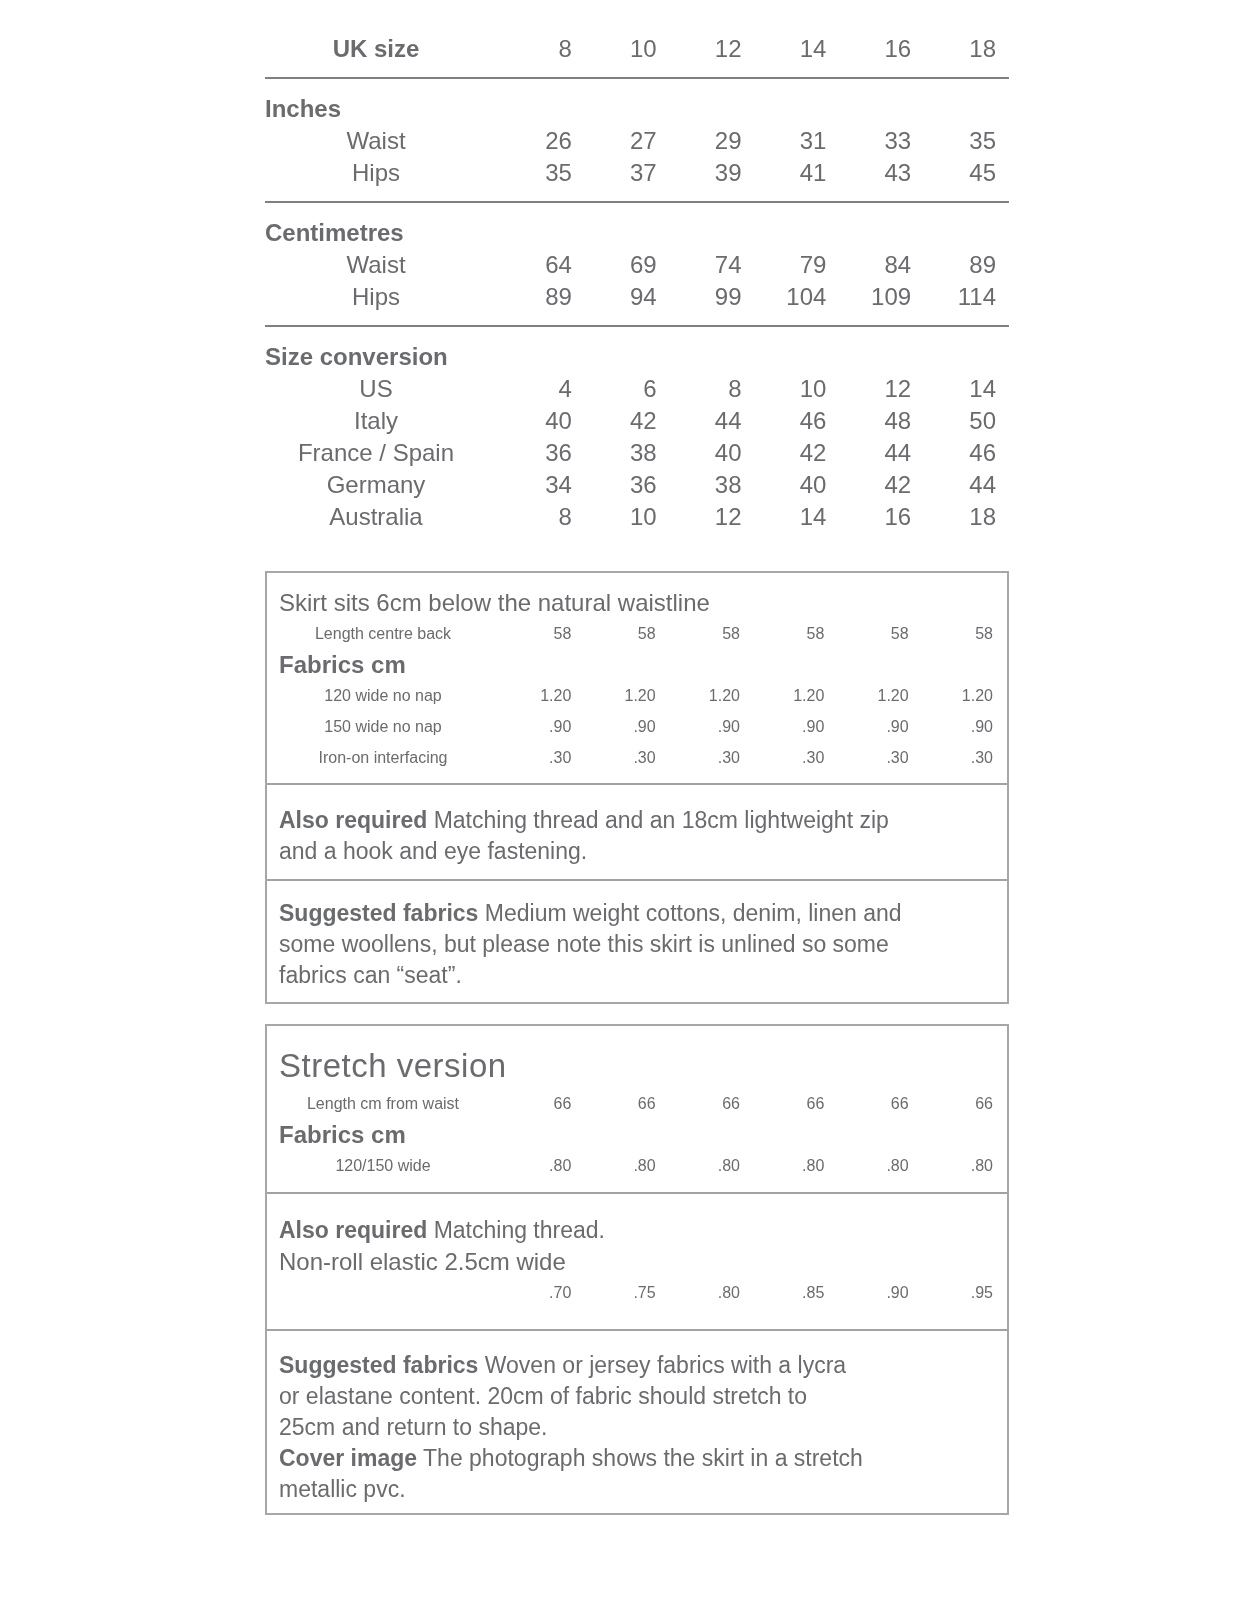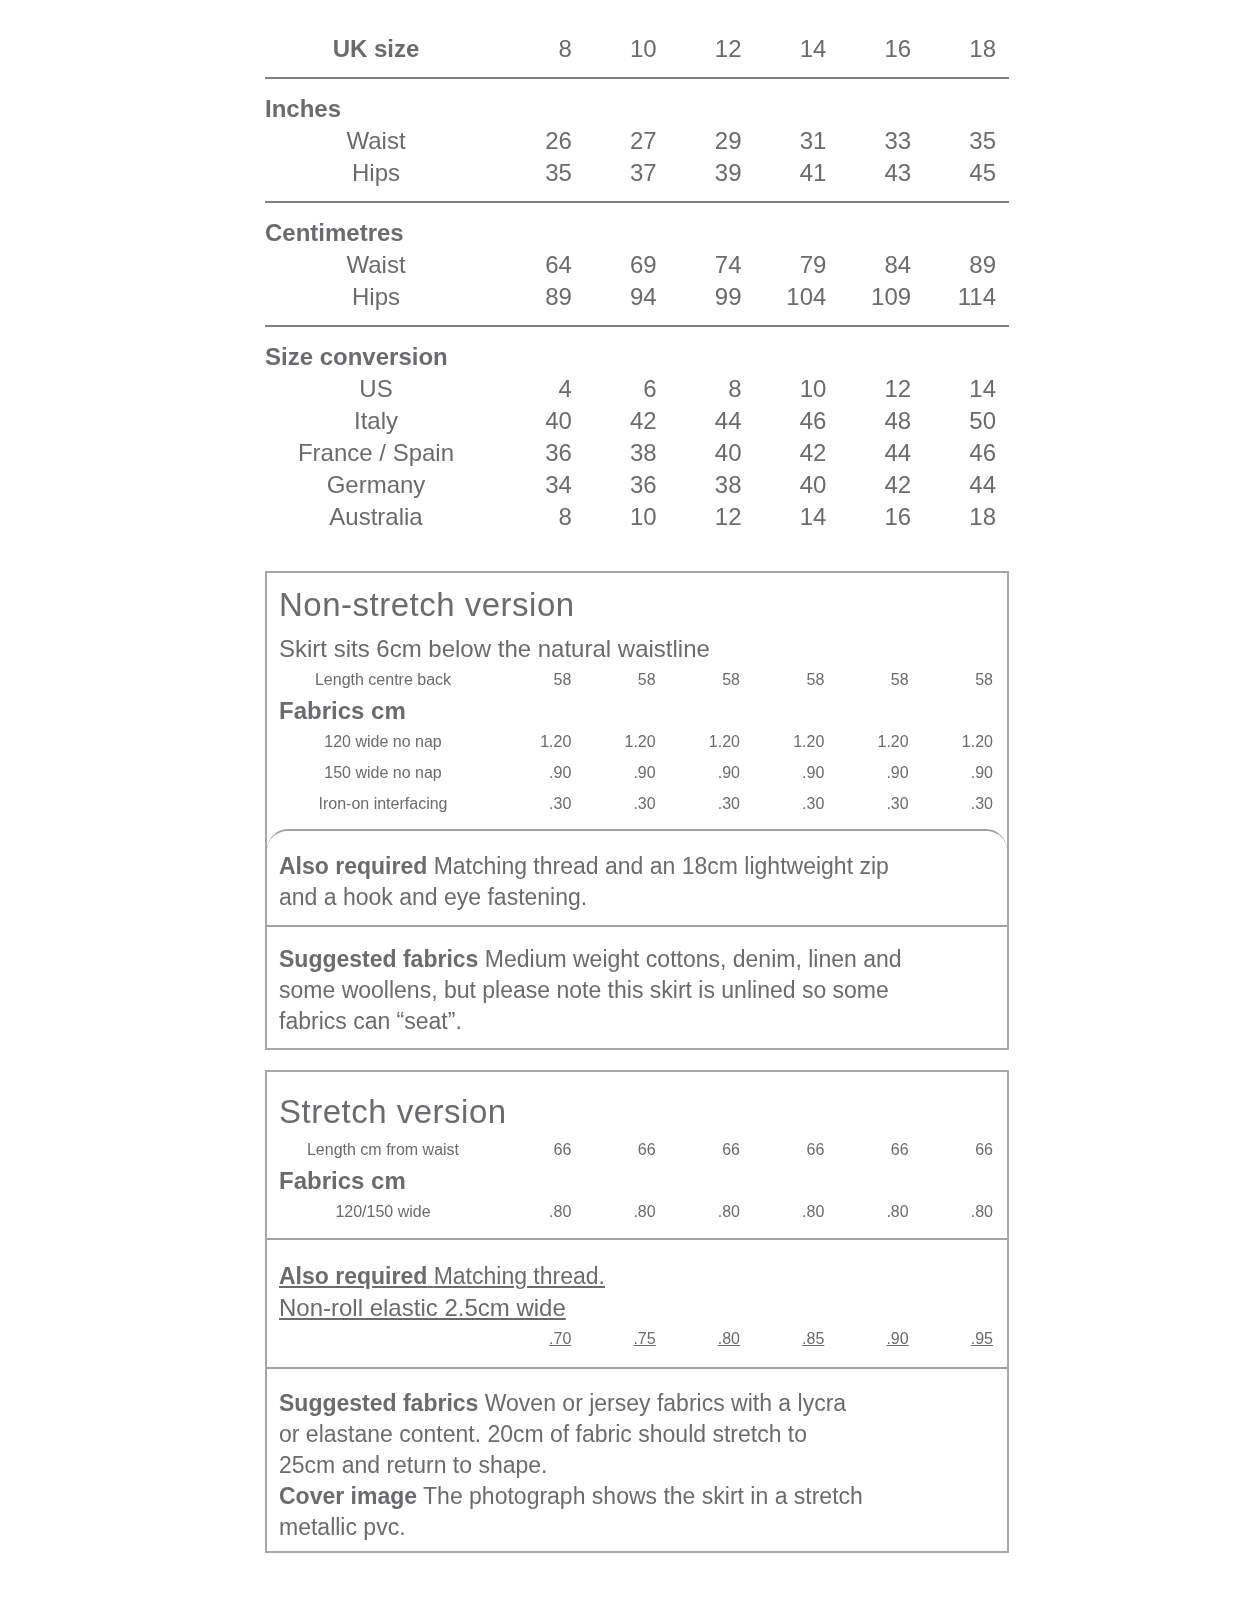--- a/index.html
+++ b/index.html
@@ -55,25 +55,25 @@
   }
   .intro { font-size: 24px; line-height: 31px; }
   .box .hrow { line-height: 31px; font-size: 24px; }
   .para {
     font-size: 23px;
     line-height: 31px;
     white-space: pre-line;
   }
   .bs-a1 { padding: 14px 12px 10px 12px; }
   .bs-a1 .box-title { margin-bottom: 10px; }
-  .bs-b1 { padding: 20px 12px 12px 12px; border-radius: 21px; }
+  .bs-b1 { padding: 20px 12px 12px 12px; }
   .bs-c1 { padding: 17px 12px 11px 12px; }
   .bs-a2 { padding: 22px 12px 11px 12px; border-radius: 14px; }
   .bs-a2 .box-title { margin-bottom: 4px; }
-  .bs-b2 { padding: 21px 12px 13px 12px; text-decoration: underline; }
+  .bs-b2 { padding: 21px 12px 21px 12px; }
   .bs-c2 { padding: 19px 12px 8px 12px; }
 </style>
 </head>
 <body>
 
 <div class="content">
 
   <div class="chart">
 
     <div class="row">
@@ -182,21 +182,20 @@
         <span class="num">14</span>
         <span class="num">16</span>
         <span class="num">18</span>
       </div>
     </div>
   </div>
 
   <div class="box non-stretch">
 
     <div class="box-section bs-a1">
-      <div class="box-title">Non-stretch version</div>
       <div class="intro">Skirt sits 6cm below the natural waistline</div>
       <div class="row">
         <span class="label">Length centre back</span>
         <span class="num">58</span>
         <span class="num">58</span>
         <span class="num">58</span>
         <span class="num">58</span>
         <span class="num">58</span>
         <span class="num">58</span>
       </div>

